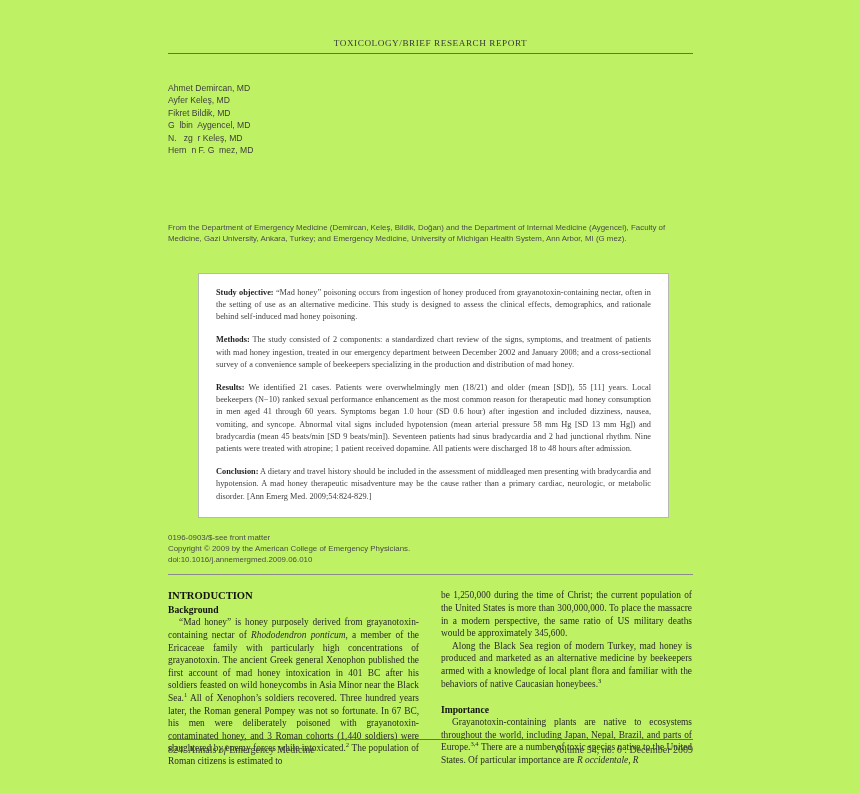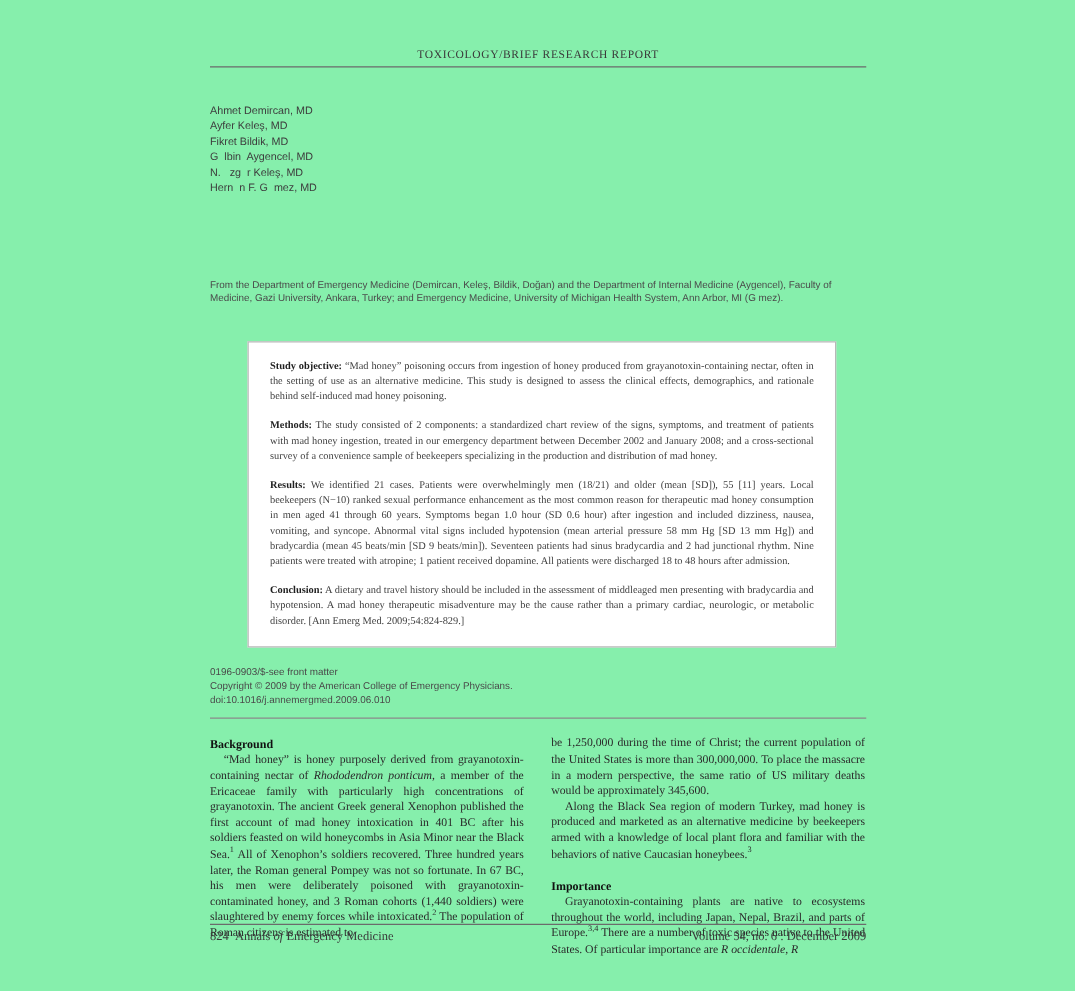--- a/index.html
+++ b/index.html
@@ -12,21 +12,21 @@
     background: #f0f0f0;
     font-family: "Liberation Serif", serif;
     overflow: hidden;
   }
   .page {
     position: absolute;
     left: 0;
     top: 0;
     width: 860px;
     height: 793px;
-    background: #86efac;
+    background: #bef264;
   }
   .content {
     position: absolute;
     left: 168px;
     top: 0;
     width: 525px;
     height: 793px;
   }
 
   
@@ -225,20 +225,21 @@
     </div>
 
     <div class="copyright">0196-0903/$-see front matter
 Copyright © 2009 by the American College of Emergency Physicians.
 doi:10.1016/j.annemergmed.2009.06.010</div>
     <div class="copy-rule"></div>
 
     <div class="body-cols">
 
       <div class="col">
+        <div class="h1">INTRODUCTION</div>
         <div class="h2">Background</div>
         <p><span>“Mad honey” is honey purposely derived from grayanotoxin-containing nectar of </span><span class="it">Rhododendron ponticum</span><span>, a member of the Ericaceae family with particularly high concentrations of grayanotoxin. The ancient Greek general Xenophon published the first account of mad honey intoxication in 401 </span><span class="sc">BC</span><span> after his soldiers feasted on wild honeycombs in Asia Minor near the Black Sea.</span><sup>1</sup><span> All of Xenophon’s soldiers recovered. Three hundred years later, the Roman general Pompey was not so fortunate. In 67 </span><span class="sc">BC</span><span>, his men were deliberately poisoned with grayanotoxin-contaminated honey, and 3 Roman cohorts (1,440 soldiers) were slaughtered by enemy forces while intoxicated.</span><sup>2</sup><span> The population of Roman citizens is estimated to</span></p>
       </div>
 
       <div class="col">
         <p class="noindent">be 1,250,000 during the time of Christ; the current population of the United States is more than 300,000,000. To place the massacre in a modern perspective, the same ratio of US military deaths would be approximately 345,600.</p>
         <p><span>Along the Black Sea region of modern Turkey, mad honey is produced and marketed as an alternative medicine by beekeepers armed with a knowledge of local plant flora and familiar with the behaviors of native Caucasian honeybees.</span><sup>3</sup></p>
         <div class="h2 spaced">Importance</div>
         <p><span>Grayanotoxin-containing plants are native to ecosystems throughout the world, including Japan, Nepal, Brazil, and parts of Europe.</span><sup>3,4</sup><span> There are a number of toxic species native to the United States. Of particular importance are </span><span class="it">R occidentale</span><span>, </span><span class="it">R</span></p>
       </div>

